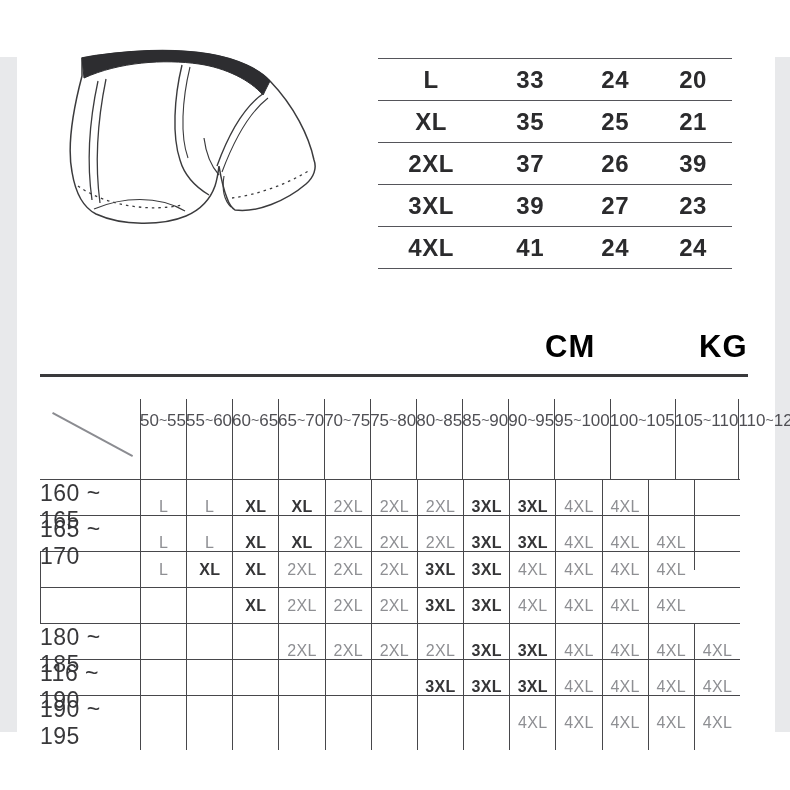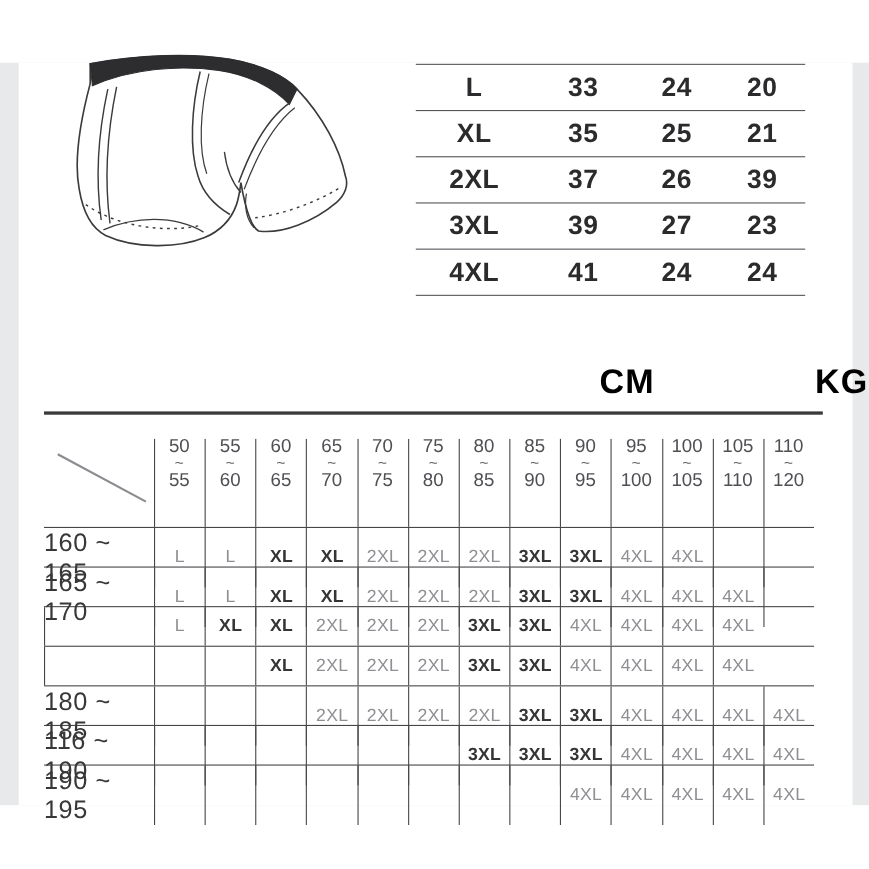--- a/index.html
+++ b/index.html
@@ -14,31 +14,31 @@
   .illu{position:absolute;left:64px;top:48px;width:256px;height:188px;}
 
   
   .top-table{position:absolute;left:378px;top:58px;width:354px;border-bottom:1px solid #55555a;}
   .tt-row{display:grid;grid-template-columns:30% 26% 22% 22%;height:41px;align-items:center;border-top:1px solid #55555a;}
   .tt-row span{text-align:center;font-size:24px;font-weight:700;color:#2b2b2d;letter-spacing:0.5px;}
 
   
   .unit{position:absolute;top:330px;font-size:31px;line-height:33px;font-weight:600;color:#000000;letter-spacing:1px;}
   .unit-cm{left:545px;}
-  .unit-kg{left:699px;margin-left:42px;}
+  .unit-kg{left:699px;}
 
   
   .matrix{position:absolute;left:40px;top:374px;width:708px;border-top:3px solid #3a3a3c;}
   .m-head,.m-row{width:700px;display:grid;grid-template-columns:100px repeat(13,1fr);}
   .m-head{height:102px;border-bottom:1px solid #47474b;}
   .m-row{height:35px;border-bottom:1px solid #47474b;}
   .m-row:last-child{border-bottom:none;}
   .m-corner{position:relative;}
   .diag{position:absolute;left:13px;top:35px;width:91px;height:2px;background:#8b8c91;transform:rotate(28.3deg);transform-origin:0 0;}
-  .m-wcol{position:relative;display:flex;flex-direction:column;align-items:center;justify-content:center;padding-bottom:14px;color:#4f4f54;font-size:17px;line-height:1.25;}
+  .m-wcol{position:relative;display:flex;flex-direction:row;align-items:center;justify-content:center;padding-bottom:14px;color:#4f4f54;font-size:17px;line-height:1.25;}
   .m-wcol::before{content:'';position:absolute;left:0;top:22px;bottom:0;width:1px;background:#47474b;}
   .m-wcol .tld{font-size:14px;line-height:0.7;color:#606065;}
   .m-label{display:flex;align-items:center;justify-content:center;font-size:23px;color:#38383a;letter-spacing:0.5px;}
   .m-cell{display:flex;align-items:center;justify-content:center;border-left:1px solid #47474b;font-size:16px;color:#8e8f93;letter-spacing:0.3px;}
   .m-cell.dk{color:#353537;font-weight:700;}
 </style>
 </head>
 <body>
 
 <div id="screen">

